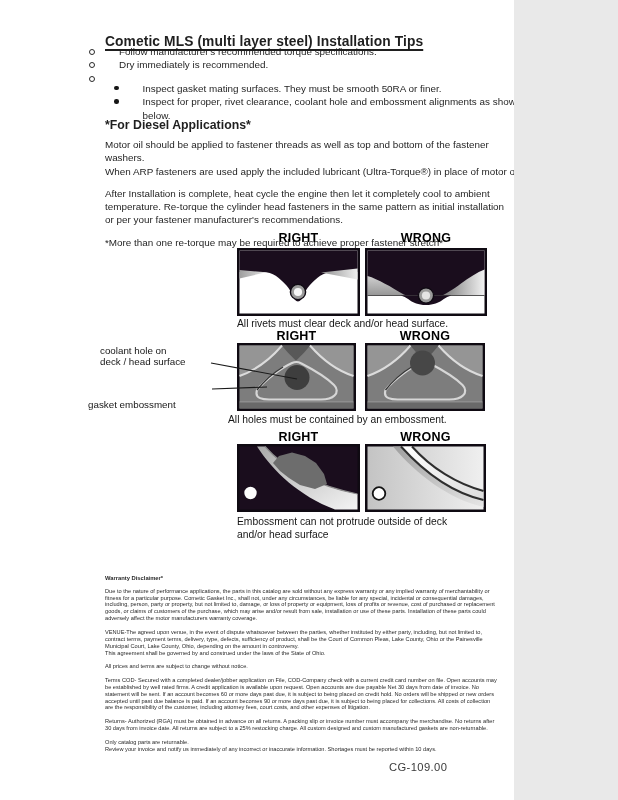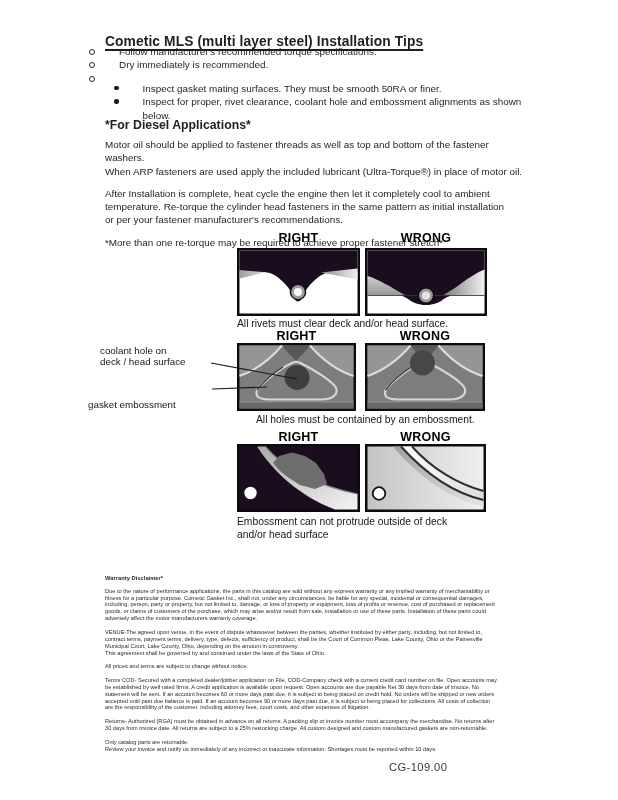--- a/index.html
+++ b/index.html
@@ -1,16 +1,16 @@
 <!DOCTYPE html>
 <html><head>
 <meta charset="utf-8">
 <style>
   html,body{margin:0;padding:0;background:#e9e9e9;}
-  .page{position:relative;width:618px;height:800px;background:#ffffff;overflow:hidden;
+  .page{position:relative;width:514px;height:800px;background:#ffffff;overflow:hidden;
         font-family:"Liberation Sans","DejaVu Sans",sans-serif;color:#1f1f1f;}
   .pre{white-space:pre-line;}
 
   
   .title{position:absolute;left:105px;top:25px;font-size:13.8px;font-weight:bold;
          text-decoration:underline;text-decoration-thickness:1.5px;text-underline-offset:3px;
          letter-spacing:.1px;}
 
   
   .tips{position:absolute;left:89px;top:45px;width:440px;font-size:9.9px;line-height:13.4px;}
@@ -158,21 +158,21 @@
     <circle cx="57.5" cy="20" r="12.5" fill="#474747"></circle>
     <path d="M2.5,59 H117.5" stroke="#9f9f9f" stroke-width="1"></path>
     <rect x="2.5" y="59.5" width="115" height="6" fill="#696969"></rect>
   </svg>
 
   <svg class="leader" width="100" height="45" viewBox="0 0 100 45">
     <line x1="6" y1="8" x2="92" y2="24" stroke="#1a1a1a" stroke-width="1.1"></line>
     <line x1="7" y1="34" x2="62" y2="32" stroke="#1a1a1a" stroke-width="1.1"></line>
   </svg>
 
-  <div class="caption" style="left:256px;top:414px">All holes must be contained by an embossment.</div>
+  <div class="caption" style="left:228px;top:414px">All holes must be contained by an embossment.</div>
 
   <div class="fig-label" style="left:237px;top:430px;width:123px">RIGHT</div>
   <div class="fig-label" style="left:365px;top:430px;width:121px">WRONG</div>
 
   <svg class="panel" style="left:237px;top:444px" width="123" height="68" viewBox="0 0 123 68">
     <defs>
       <linearGradient id="b3g" x1="0" y1="0" x2="1" y2="1">
         <stop offset="0" stop-color="#a9a9a9"></stop>
           <stop offset="1" stop-color="#f4f4f4"></stop>
       </linearGradient>

